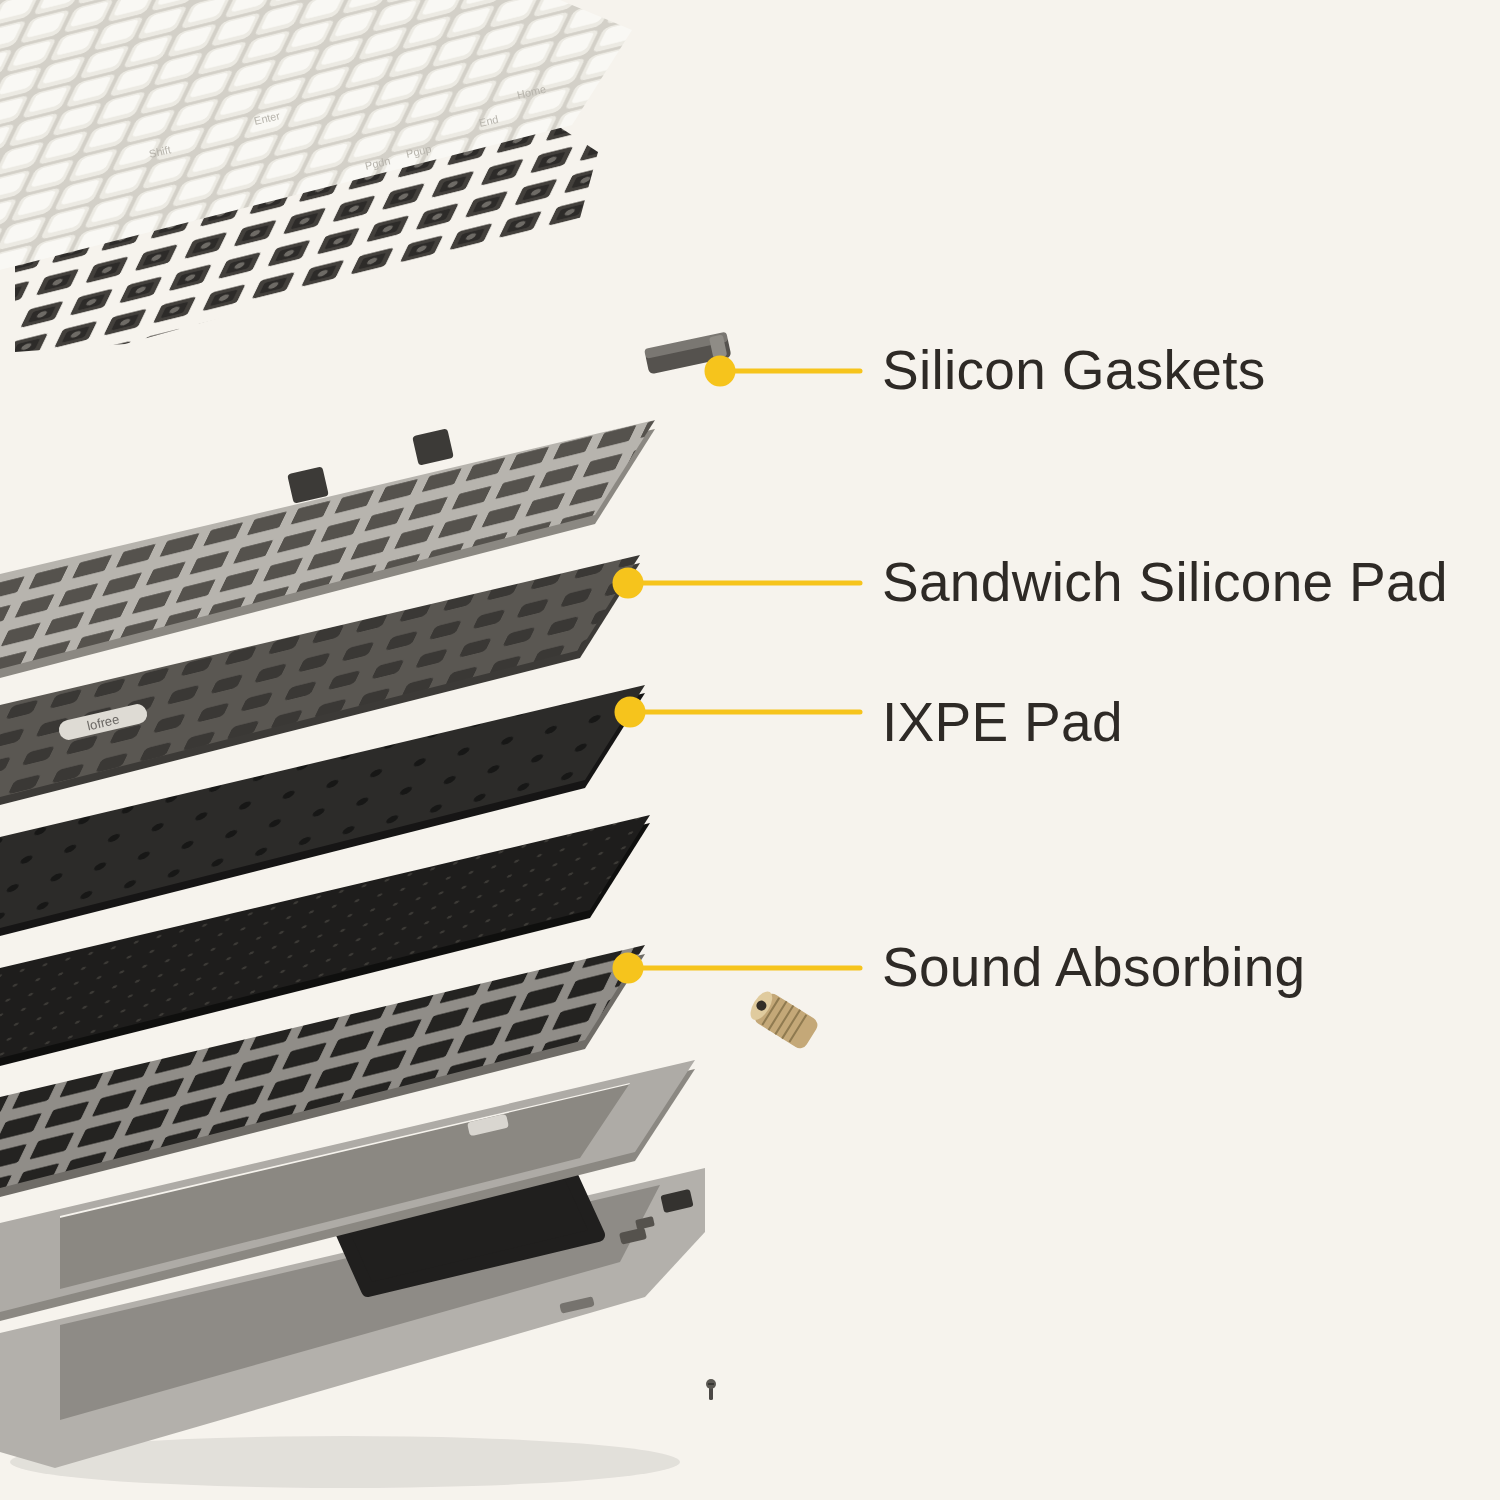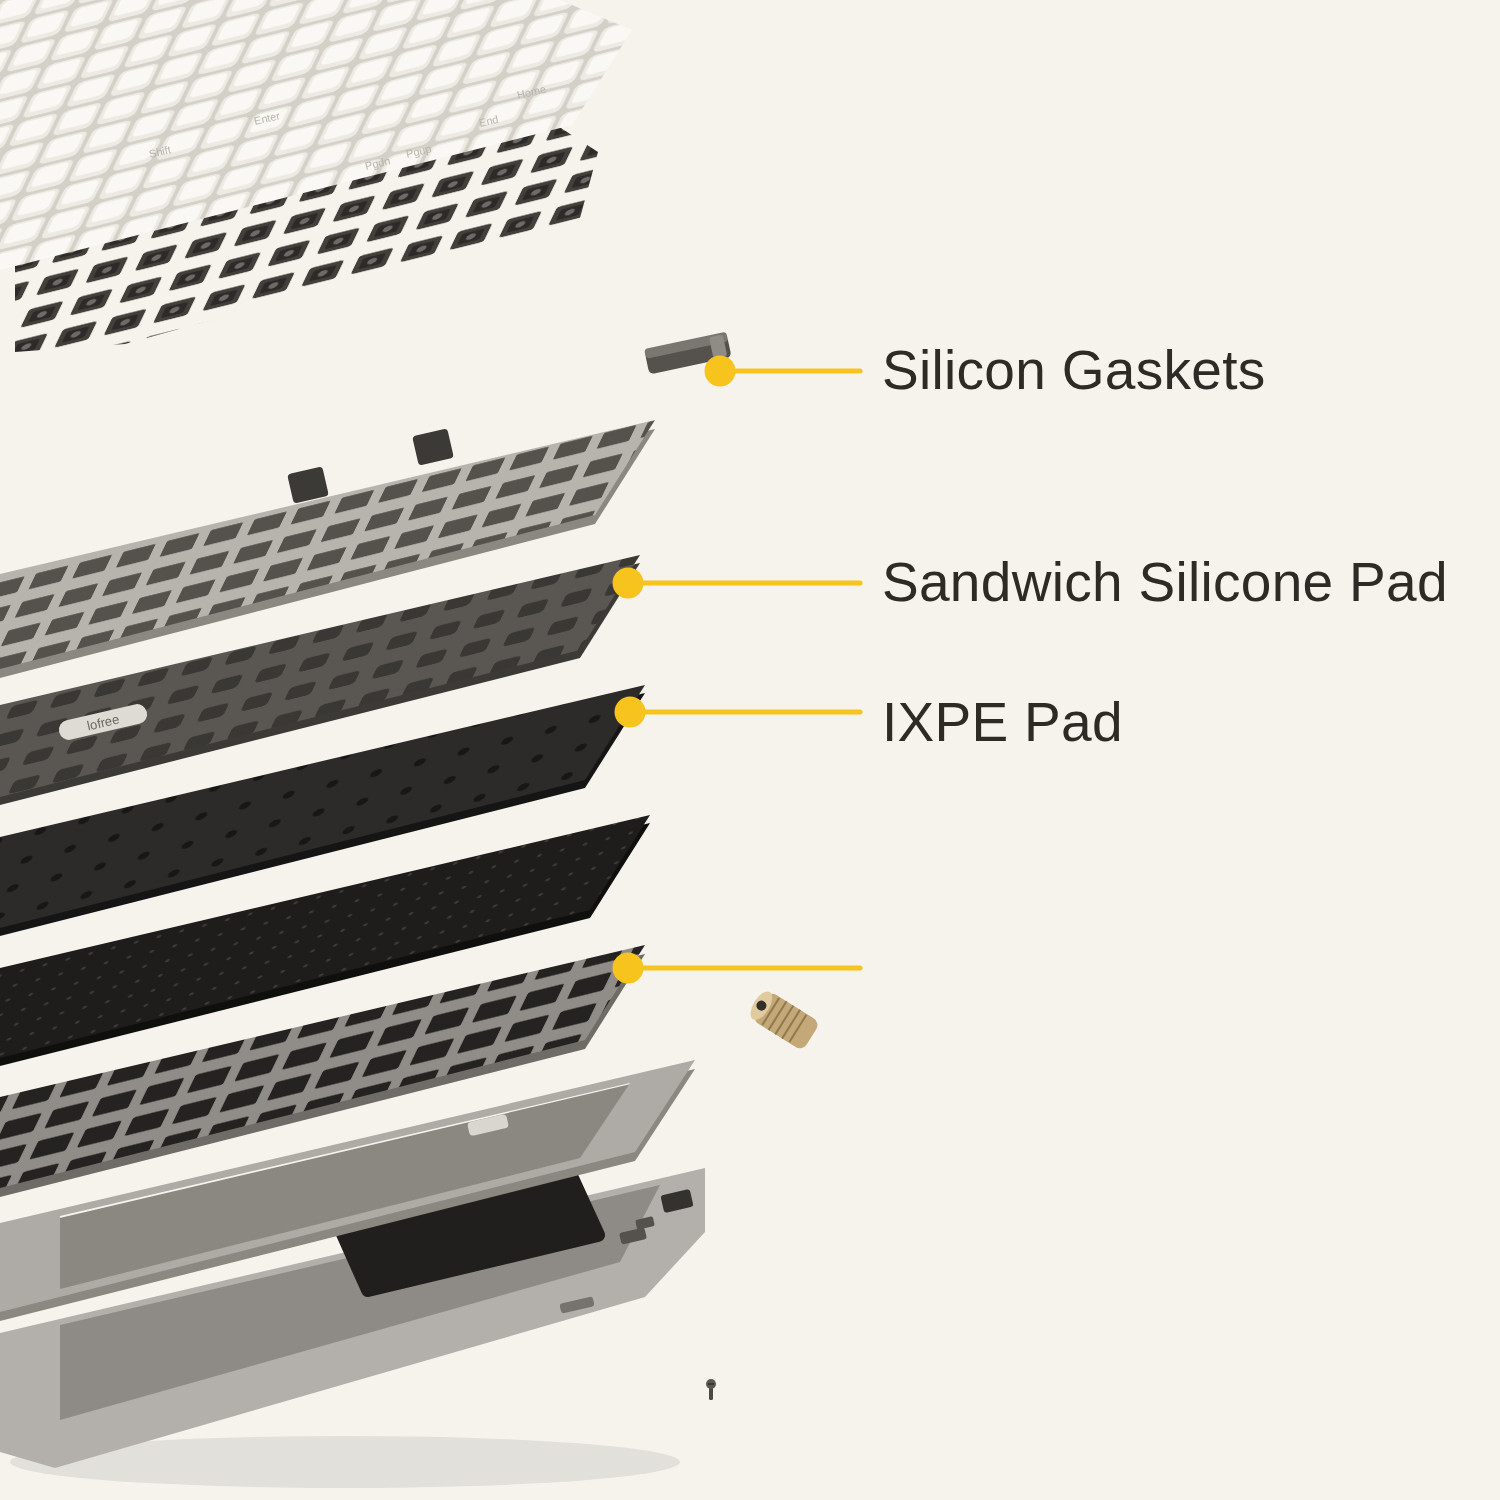--- a/index.html
+++ b/index.html
@@ -158,15 +158,16 @@
     </g>
   </svg>
 
   <div class="callout-label" style="left:882px;top:336px;">Silicon Gaskets</div>
 
   <div class="callout-label" style="left:882px;top:548px;">Sandwich Silicone Pad</div>
 
   <div class="callout-label" style="left:882px;top:677px;margin-top:11px;">IXPE Pad</div>
 
   <div class="callout-label" style="left:882px;top:933px;">
+    <span>Sound Absorbing</span>
   </div>
 
 </div>
 
 </body></html>

